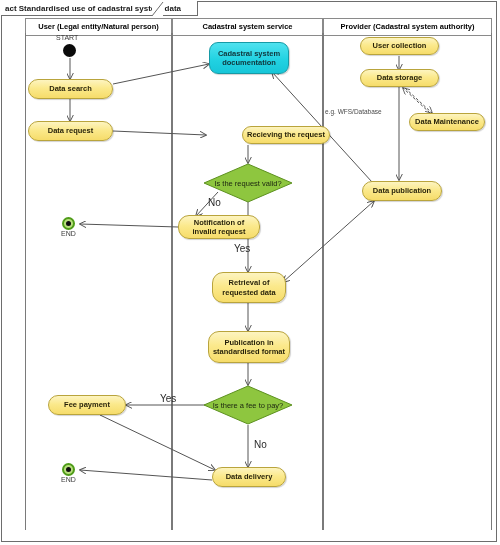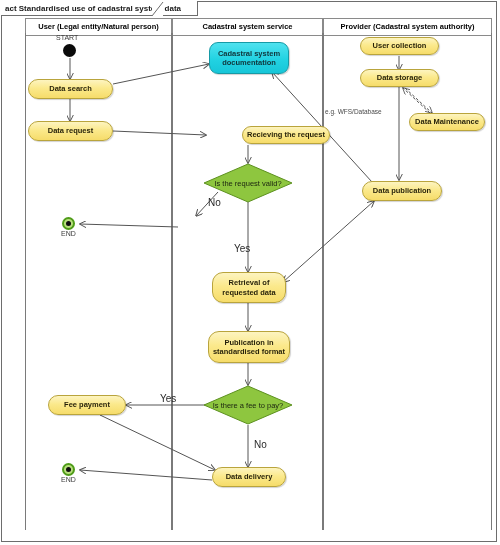--- a/index.html
+++ b/index.html
@@ -302,20 +302,21 @@
 
   <div class="node" style="left:206px; top:126px; width:88px; height:18px;margin-left:36px;">Recieving the request</div>
 
   <div class="decision" style="left:203px; top:163px; width:90px; height:40px;">
     <svg width="90" height="40" viewBox="0 0 90 40">
       <polygon points="45,1 89,20 45,39 1,20" fill="#8ec63f" stroke="#5d9120" stroke-width="1"></polygon>
     </svg>
     <span class="dec-label">Is the request valid?</span>
   </div>
 
+  <div class="node" style="left:178px; top:215px; width:82px; height:24px;">Notification of invalid request</div>
 
   <div class="node" style="left:212px; top:272px; width:74px; height:31px;">Retrieval of requested data</div>
 
   <div class="node" style="left:208px; top:331px; width:82px; height:32px;">Publication in standardised format</div>
 
   <div class="decision" style="left:203px; top:385px; width:90px; height:40px;">
     <svg width="90" height="40" viewBox="0 0 90 40">
       <polygon points="45,1 89,20 45,39 1,20" fill="#8ec63f" stroke="#5d9120" stroke-width="1"></polygon>
     </svg>
     <span class="dec-label">Is there a fee to pay?</span>

